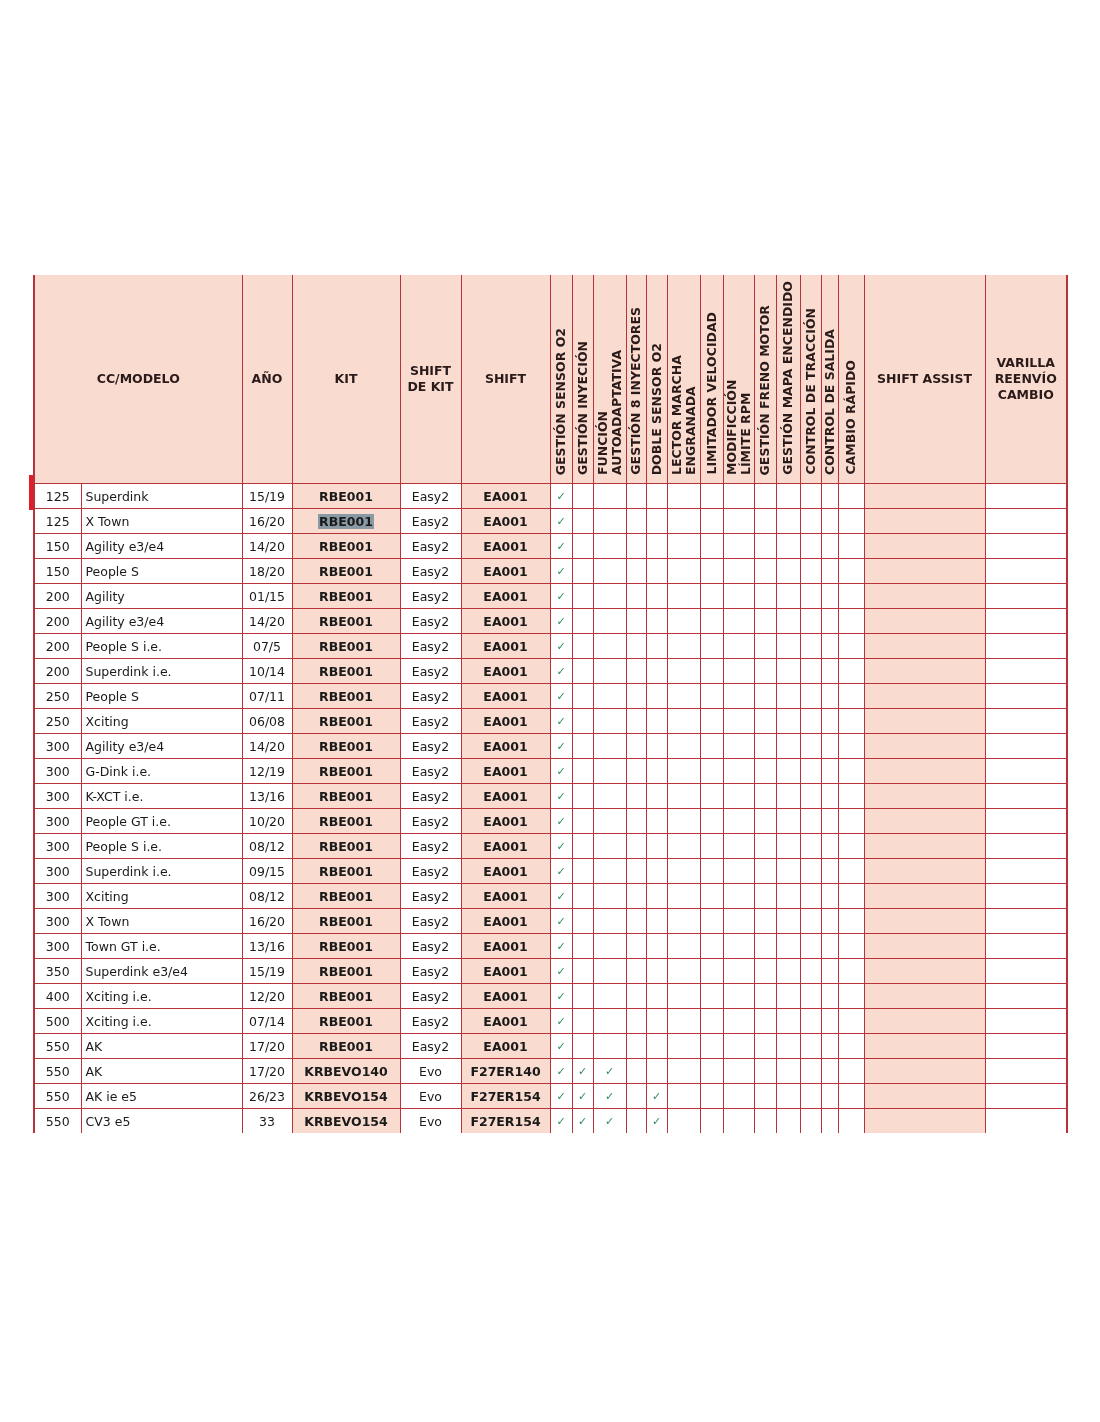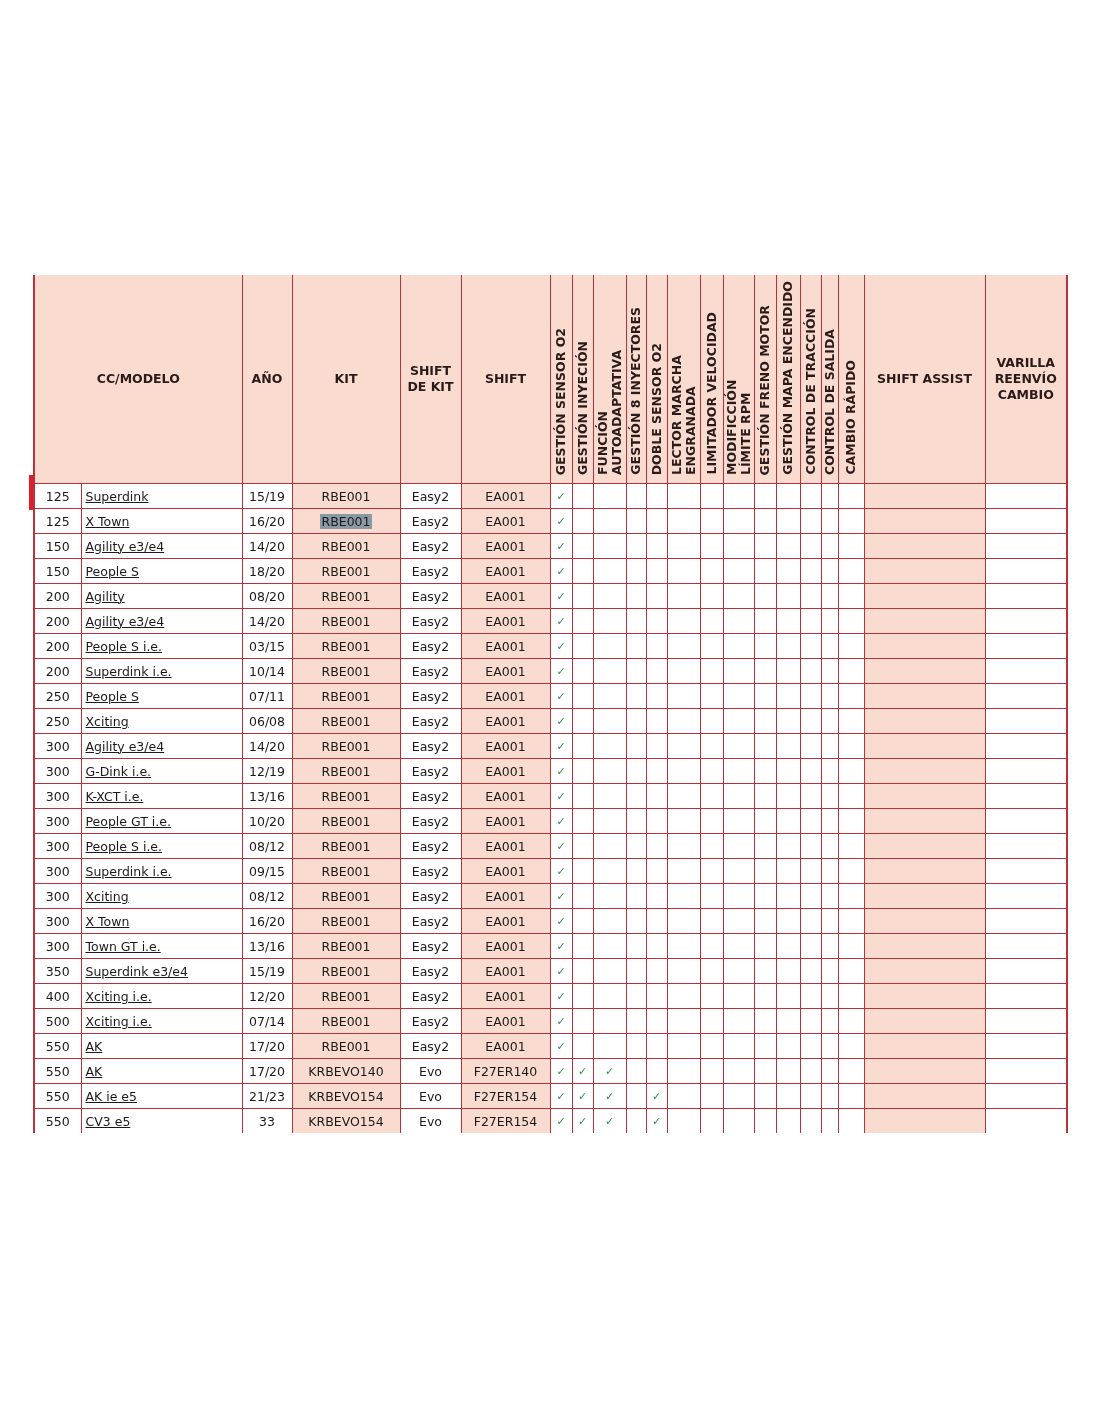--- a/index.html
+++ b/index.html
@@ -9,22 +9,22 @@
   table { border-collapse: collapse; table-layout: fixed; }
   th, td { border: 1.5px solid #b8323a; padding: 0; overflow: hidden; white-space: nowrap; }
   thead th { background: #f9dccf; height: 204px; font-size: 12.5px; font-weight: bold;
              color: #2a1a1a; text-align: center; vertical-align: middle; line-height: 16px; border-top: none; }
   thead th.wrap { white-space: normal; }
   thead th.vert { vertical-align: bottom; padding-bottom: 4px; }
   .vtext { writing-mode: vertical-rl; transform: rotate(180deg); display: inline-block;
            text-align: left; line-height: 14px; font-size: 12.5px; white-space: nowrap; }
   tbody td { height: 24px; font-size: 12.5px; text-align: center; background: #ffffff; }
   tbody tr:last-child td { border-bottom: none; }
-  td.model { text-align: left; padding-left: 4px; text-decoration: underline; }
-  td.kit, td.cable { background: #f9dccf; font-weight: normal; }
+  td.model { text-align: left; padding-left: 4px; }
+  td.kit, td.cable { background: #f9dccf; font-weight: bold; }
   td.shift { background: #f9dccf; }
   td.chk { color: #2e8b57; font-size: 11px; }
   table > * > tr > *:first-child { border-left: 2.5px solid #b8323a; }
   table > * > tr > *:last-child { border-right: 2.5px solid #b8323a; }
   .sel { background: #8a9aa5; color: #1a1a1a; padding: 0 1px; }
   #row-marker { position: absolute; left: 29px; top: 475px; width: 5px; height: 35px; background: #e01e2a; }
 </style>
 </head>
 <body>
 
@@ -168,21 +168,21 @@
           <td class="chk"></td>
           <td class="chk"></td>
           <td class="chk"></td>
           <td class="chk"></td>
           <td class="shift"></td>
           <td></td>
         </tr>
         <tr>
           <td>200</td>
           <td class="model">Agility</td>
-          <td>08/20</td>
+          <td>01/15</td>
           <td class="kit">RBE001</td>
           <td>Easy2</td>
           <td class="cable">EA001</td>
           <td class="chk"><span>✓</span></td>
           <td class="chk"></td>
           <td class="chk"></td>
           <td class="chk"></td>
           <td class="chk"></td>
           <td class="chk"></td>
           <td class="chk"></td>
@@ -214,21 +214,21 @@
           <td class="chk"></td>
           <td class="chk"></td>
           <td class="chk"></td>
           <td class="chk"></td>
           <td class="shift"></td>
           <td></td>
         </tr>
         <tr>
           <td>200</td>
           <td class="model">People S i.e.</td>
-          <td>03/15</td>
+          <td>07/5</td>
           <td class="kit">RBE001</td>
           <td>Easy2</td>
           <td class="cable">EA001</td>
           <td class="chk"><span>✓</span></td>
           <td class="chk"></td>
           <td class="chk"></td>
           <td class="chk"></td>
           <td class="chk"></td>
           <td class="chk"></td>
           <td class="chk"></td>
@@ -628,21 +628,21 @@
           <td class="chk"></td>
           <td class="chk"></td>
           <td class="chk"></td>
           <td class="chk"></td>
           <td class="shift"></td>
           <td></td>
         </tr>
         <tr>
           <td>550</td>
           <td class="model">AK ie e5</td>
-          <td>21/23</td>
+          <td>26/23</td>
           <td class="kit">KRBEVO154</td>
           <td>Evo</td>
           <td class="cable">F27ER154</td>
           <td class="chk"><span>✓</span></td>
           <td class="chk"><span>✓</span></td>
           <td class="chk"><span>✓</span></td>
           <td class="chk"></td>
           <td class="chk"><span>✓</span></td>
           <td class="chk"></td>
           <td class="chk"></td>

